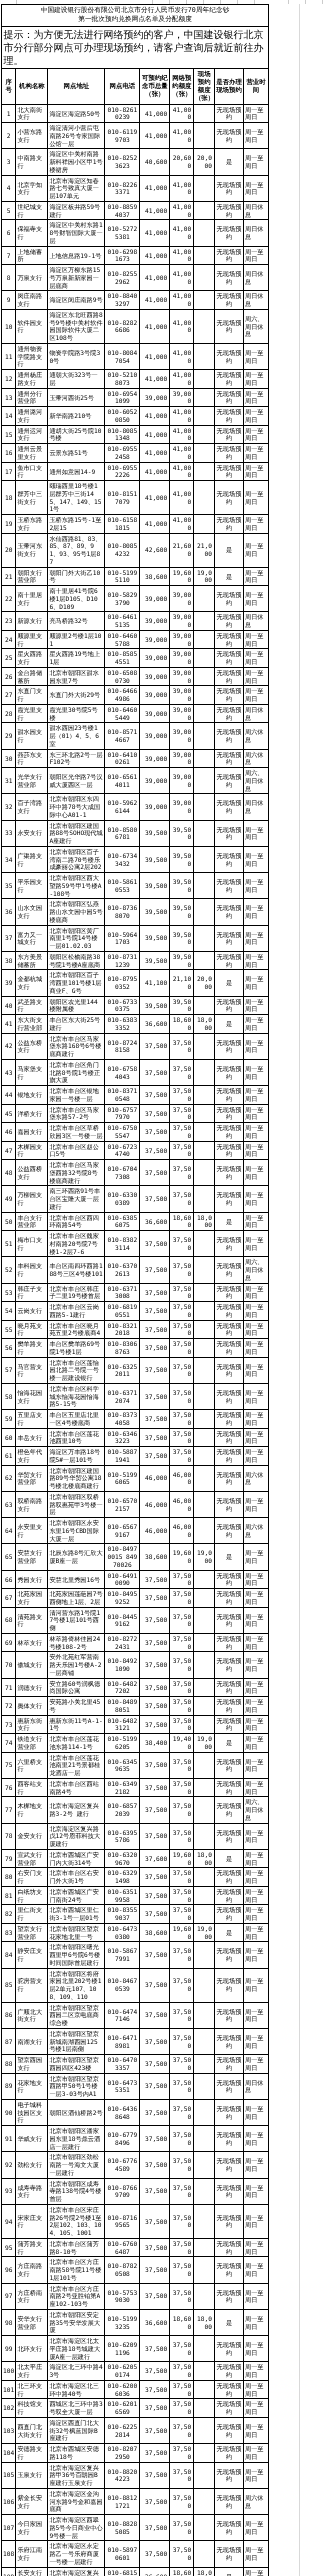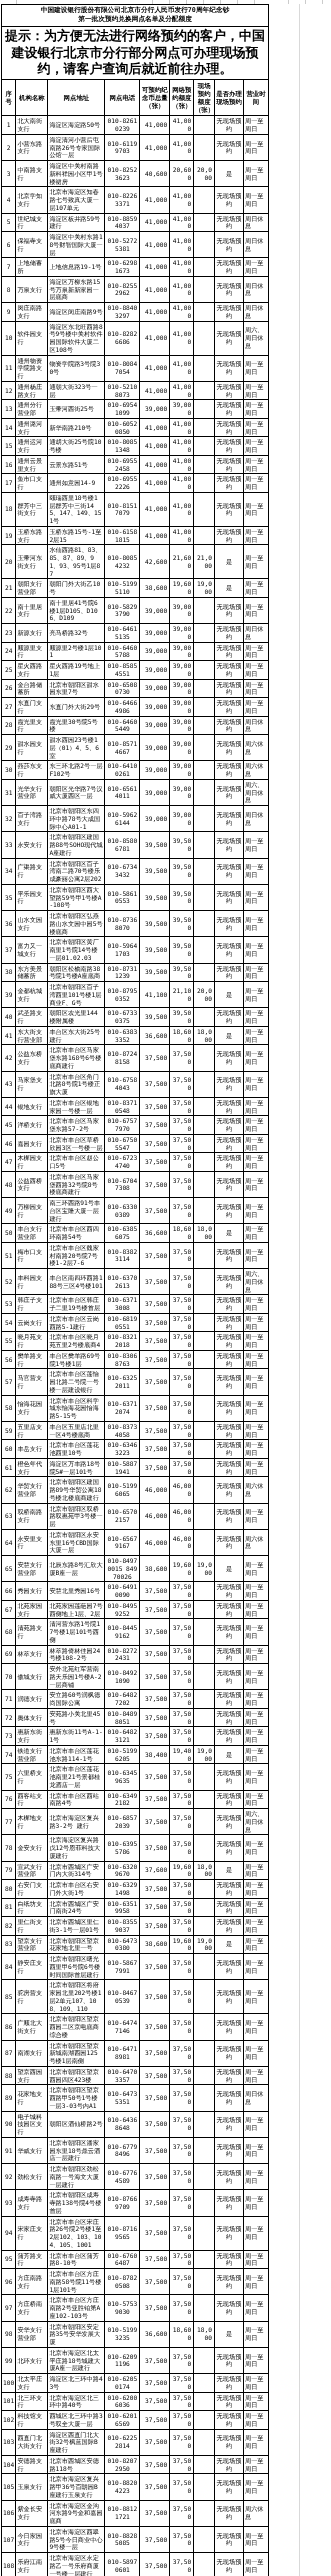--- a/index.html
+++ b/index.html
@@ -5,22 +5,22 @@
   html,body{margin:0;padding:0;background:#ffffff;color:#000;
     font-family:"DejaVu Sans Mono","DejaVu Sans",sans-serif;}
   .sheet{position:relative;width:331px;background:#fff;}
   .topstrip{height:3.6px;width:331px;
     background:repeating-linear-gradient(to right,transparent 0 16.5px,#cccccc 16.5px 17px);}
   .rightstrip{position:absolute;top:3.6px;left:267px;right:0;bottom:0;
     background:repeating-linear-gradient(to right,transparent 0 16px,#d9d9d9 16px 16.5px);}
   table.main{border-collapse:collapse;table-layout:fixed;width:266px;margin-left:1px;position:relative;z-index:2;background:#fff;}
   table.main td,table.main th{border:1px solid #000;vertical-align:middle;
     word-break:break-all;overflow:hidden;}
-  .title-cell{font-weight:bold;font-size:6.7px;line-height:1.35;text-align:center;padding:1.5px 1px;}
-  .note-cell{font-weight:bold;font-size:13px;line-height:1.3;text-align:center;padding:1px 1.5px;}
+  .title-cell{font-weight:normal;font-size:6.7px;line-height:1.35;text-align:center;padding:1.5px 1px;}
+  .note-cell{font-weight:normal;font-size:10px;line-height:1.3;text-align:left;padding:1px 1.5px;}
   th{font-weight:bold;font-size:6.4px;line-height:1.25;text-align:center;padding:1.5px 0.5px;}
   td{font-size:6.2px;line-height:1.25;padding:1px 1px;}
   td.c0{text-align:center;}
   td.c1{text-align:left;}
   td.c2{text-align:left;}
   td.c3{text-align:center;padding-left:0.5px;padding-right:0.5px;}
   td.c4,td.c5,td.c6{text-align:right;padding-right:2.1px;}
   td.c7{text-align:center;}
   td.c8{text-align:left;}
 </style>

